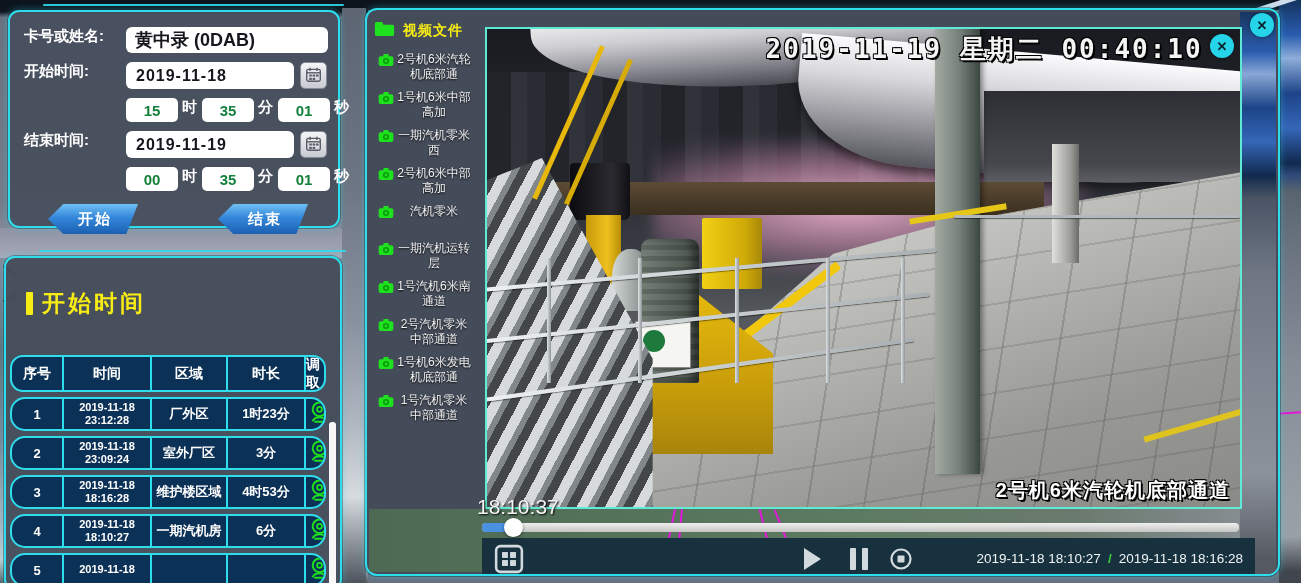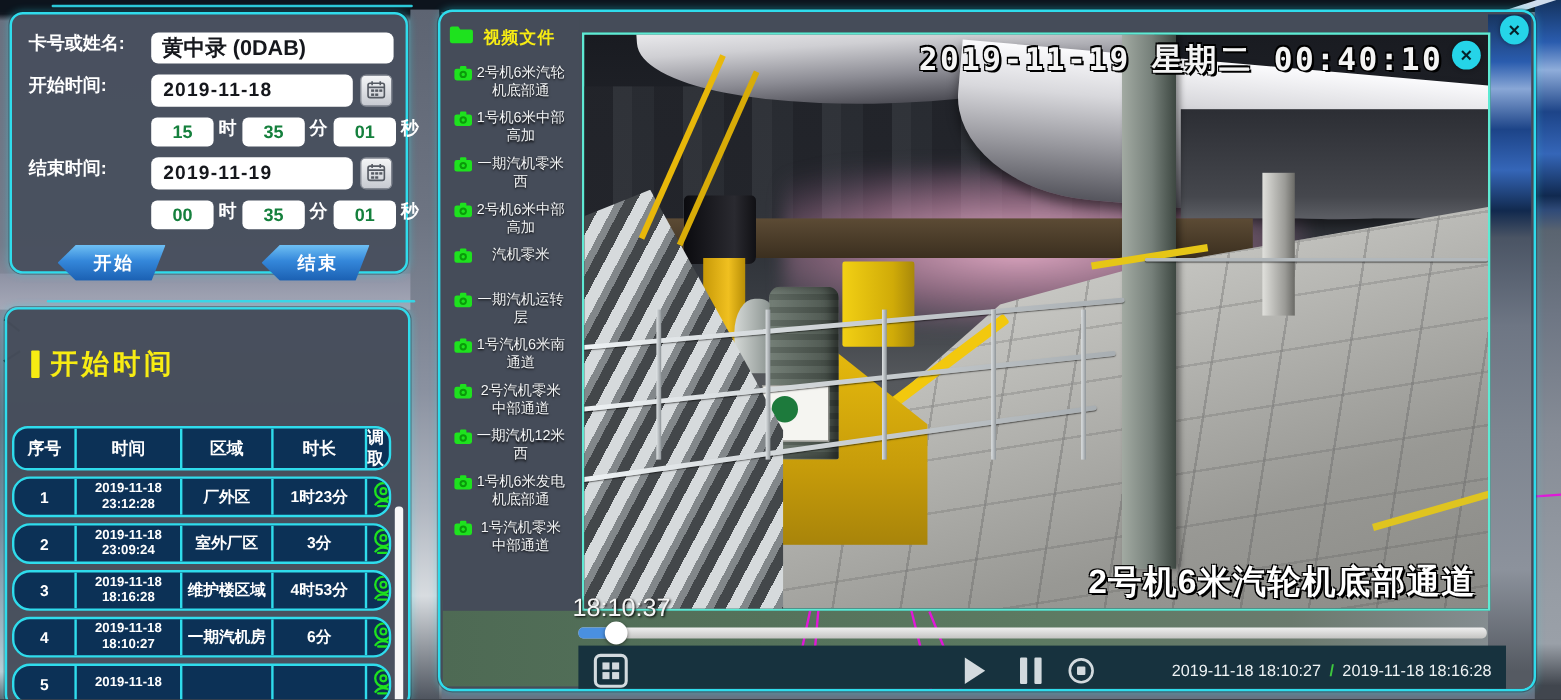--- a/index.html
+++ b/index.html
@@ -122,21 +122,21 @@
   .v-sign{left:19.6%;top:61%;width:7.2%;height:9.5%;background:#f5f5f1;border:1px solid #8a8a86;}
   .v-sign::after{content:'';position:absolute;left:14%;top:18%;width:22px;height:22px;border-radius:50%;background:#1d7a3c;}
   .rail{position:absolute;height:4px;border-radius:2px;background:linear-gradient(90deg,#eef2f4,#a8aeb2);box-shadow:0 1px 1px rgba(0,0,0,.5);}
   .rail1{left:-1%;top:50%;width:61%;transform:rotate(-5deg);}
   .rail2{left:-1%;top:60%;width:60%;transform:rotate(-6deg);}
   .rail3{left:-1%;top:71%;width:58%;transform:rotate(-8deg);}
   .rail-far{left:62%;top:39%;width:38%;height:3px;background:#b2b8bc;}
   .post{position:absolute;width:4px;background:linear-gradient(90deg,#dfe3e5,#8e9498);top:48%;height:26%;}
   .osd-date{position:absolute;left:37%;top:3px;color:#f4f4f4;font-weight:bold;font-size:26px;letter-spacing:2px;white-space:nowrap;
         font-family:"DejaVu Sans Mono",monospace;text-shadow:2px 2px 0 #000,-1px -1px 0 #000,1px -1px 0 #000,-1px 1px 0 #000;}
-  .osd-cam{position:absolute;right:10px;bottom:3px;color:#fff;font-weight:bold;font-size:28px;letter-spacing:1px;white-space:nowrap;
+  .osd-cam{position:absolute;right:10px;bottom:3px;color:#fff;font-weight:bold;font-size:20px;letter-spacing:1px;white-space:nowrap;
         text-shadow:2px 2px 0 #000,-1px -1px 0 #000,1px -1px 0 #000,-1px 1px 0 #000;}
   .close-btn{position:absolute;width:24px;height:24px;border-radius:50%;background:#25d4e8;border:none;cursor:pointer;
         color:#05222a;font-weight:bold;font-size:13px;display:flex;align-items:center;justify-content:center;padding:0;z-index:8;
         box-shadow:0 0 4px rgba(0,0,0,.4);}
   .v-close{right:6px;top:5px;}
   .main-close{right:4px;top:3px;}
 
   .cur-time{position:absolute;left:110px;top:485px;color:#f4f4f4;font-size:21px;z-index:4;text-shadow:1px 1px 2px #000;}
   .progress{position:absolute;left:115px;top:513px;width:757px;height:9px;z-index:4;border-radius:4px;cursor:pointer;
         background:linear-gradient(180deg,#efefef,#c4c4c2);}
@@ -446,31 +446,20 @@
           <div class="file-item">
     <span>
       <svg width="16" height="14" viewBox="0 0 24 20">
                 <rect x="1" y="4.5" width="22" height="14.5" rx="3" fill="#1ee21e"></rect>
                 <rect x="8" y="1" width="8" height="5" rx="1.5" fill="#1ee21e"></rect>
                 <circle cx="12" cy="11.5" r="4.6" fill="#0a9a0a"></circle>
                 <circle cx="12" cy="11.5" r="2.1" fill="#1ee21e"></circle>
               </svg>
     </span>
     <span class="file-item-label">2号汽机零米中部通道</span>
-  </div>
-          <div class="file-item">
-    <span>
-      <svg width="16" height="14" viewBox="0 0 24 20">
-                <rect x="1" y="4.5" width="22" height="14.5" rx="3" fill="#1ee21e"></rect>
-                <rect x="8" y="1" width="8" height="5" rx="1.5" fill="#1ee21e"></rect>
-                <circle cx="12" cy="11.5" r="4.6" fill="#0a9a0a"></circle>
-                <circle cx="12" cy="11.5" r="2.1" fill="#1ee21e"></circle>
-              </svg>
-    </span>
-    <span class="file-item-label">一期汽机12米西</span>
   </div>
           <div class="file-item">
     <span>
       <svg width="16" height="14" viewBox="0 0 24 20">
                 <rect x="1" y="4.5" width="22" height="14.5" rx="3" fill="#1ee21e"></rect>
                 <rect x="8" y="1" width="8" height="5" rx="1.5" fill="#1ee21e"></rect>
                 <circle cx="12" cy="11.5" r="4.6" fill="#0a9a0a"></circle>
                 <circle cx="12" cy="11.5" r="2.1" fill="#1ee21e"></circle>
               </svg>
     </span>

